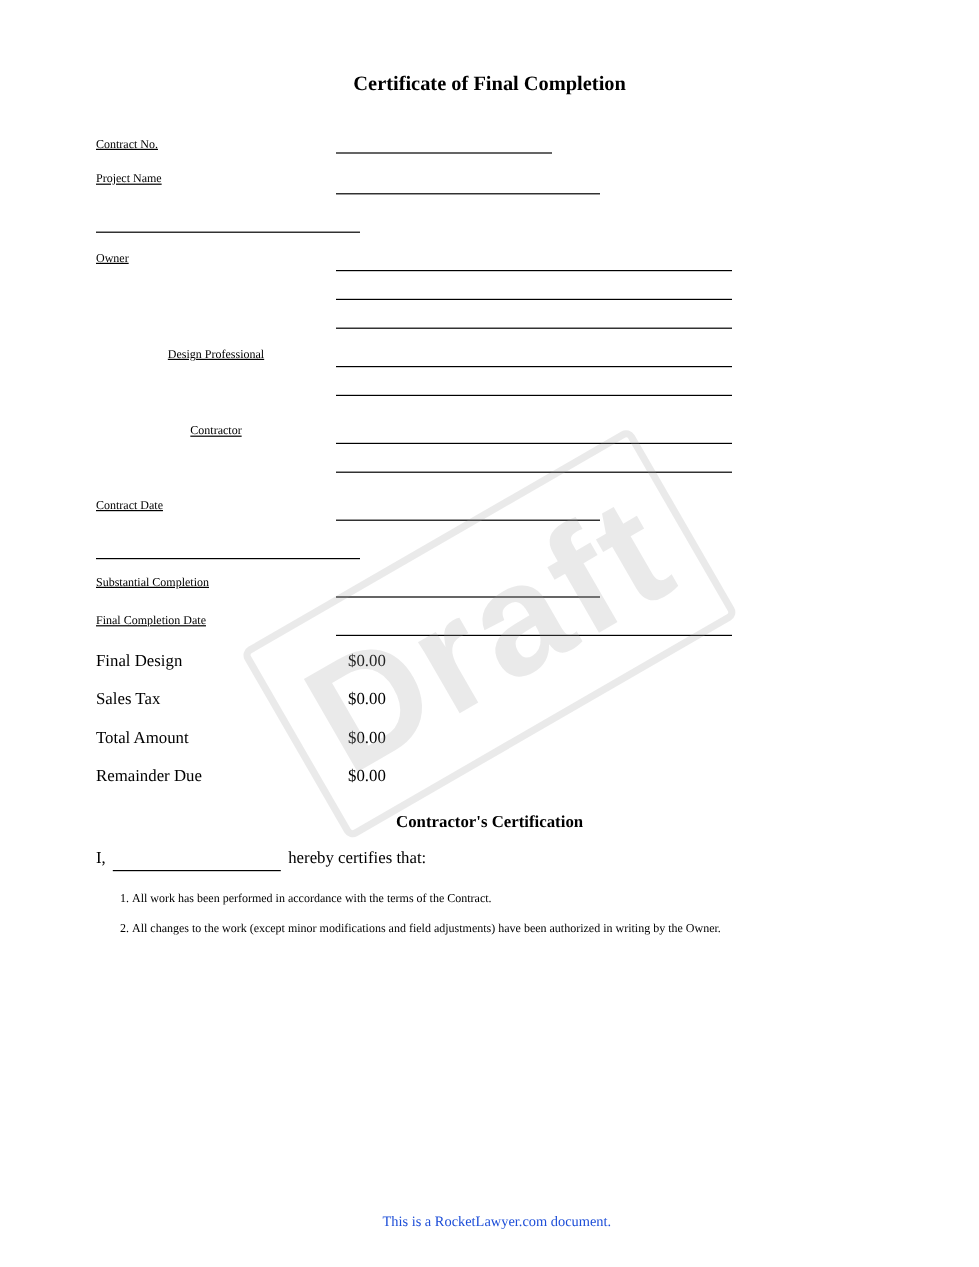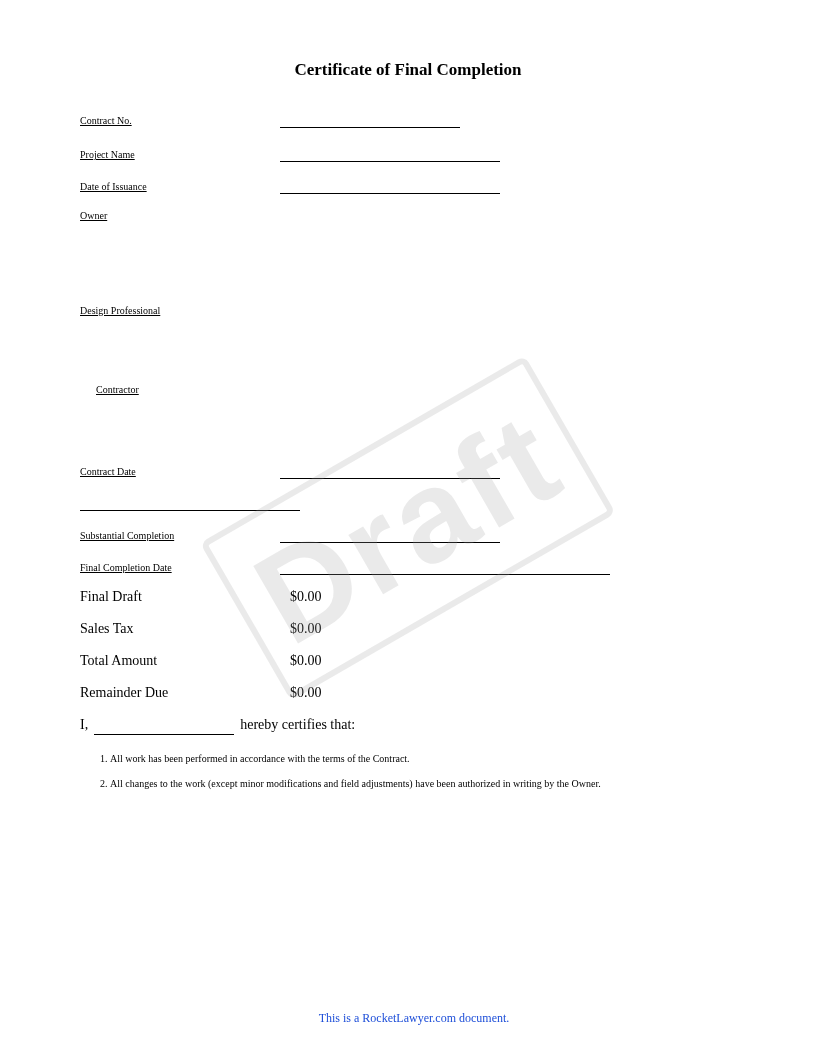--- a/index.html
+++ b/index.html
@@ -28,21 +28,20 @@
 
     .title {
       text-align: center;
       font-weight: bold;
       font-size: 17px;
       margin-bottom: 30px;
     }
 
     .field-row {
       display: flex;
-      align-items: flex-end;
       margin-bottom: 14px;
     }
 
     .field-label {
       min-width: 200px;
       font-size: 10px;
       padding-bottom: 2px;
       text-decoration: underline;
     }
 
@@ -76,33 +75,33 @@
     .sub-line {
       border-bottom: 1px solid #000;
       height: 18px;
       width: 100%;
     }
 
     .address-block {
       display: flex;
       align-items: flex-start;
       margin-bottom: 14px;
-      flex-direction: column;
     }
 
     .address-lines {
       display: flex;
       flex-direction: column;
       gap: 6px;
       flex: 1;
       max-width: 330px;
     }
 
     .section-gap {
       margin-bottom: 22px;
+      text-align: center;
     }
 
     .amount-row {
       display: flex;
       align-items: flex-end;
       margin-bottom: 14px;
     }
 
     .amount-label {
       min-width: 200px;
@@ -196,21 +195,20 @@
     <span class="field-label">Contract No.</span>
     <div class="field-line-short"></div>
   </div>
 
   <div class="field-row">
     <span class="field-label">Project Name</span>
     <div class="field-line"></div>
   </div>
 
   <div class="field-row">
-    <span class="field-label">Date of Issuance</span>
     <div class="field-line"></div>
   </div>
 
   <div class="address-block">
     <span class="field-label" style="padding-top: 2px;">Owner</span>
     <div class="address-lines">
       <div class="sub-line"></div>
       <div class="sub-line"></div>
       <div class="sub-line"></div>
     </div>
@@ -218,21 +216,21 @@
 
   <div class="address-block section-gap">
     <span class="field-label" style="padding-top: 2px;">Design Professional</span>
     <div class="address-lines">
       <div class="sub-line"></div>
       <div class="sub-line"></div>
     </div>
   </div>
 
   <div class="address-block section-gap">
-    <span class="field-label" style="padding-top: 2px; margin-left: 16px;">Contractor</span>
+    <span class="field-label" style="padding-top: 2px;">Contractor</span>
     <div class="address-lines">
       <div class="sub-line"></div>
       <div class="sub-line"></div>
     </div>
   </div>
 
   <div class="field-row">
     <span class="field-label">Contract Date</span>
     <div class="field-line"></div>
   </div>
@@ -245,39 +243,40 @@
     <span class="field-label">Substantial Completion</span>
     <div class="field-line"></div>
   </div>
 
   <div class="field-row">
     <span class="field-label">Final Completion Date</span>
     <div class="field-line-long"></div>
   </div>
 
   <div class="amount-row">
-    <span class="amount-label">Final Draft</span>
+    <span class="amount-label">Final Design</span>
     <span class="amount-value">$0.00</span>
   </div>
 
   <div class="amount-row">
     <span class="amount-label">Sales Tax</span>
     <span class="amount-value">$0.00</span>
   </div>
 
   <div class="amount-row">
     <span class="amount-label">Total Amount</span>
     <span class="amount-value">$0.00</span>
   </div>
 
   <div class="amount-row">
     <span class="amount-label">Remainder Due</span>
     <span class="amount-value">$0.00</span>
   </div>
 
+  <div class="certification-title">Contractor's Certification</div>
 
   <div class="certifies-row">
     <span class="certifies-text">I,</span>
     <span class="certifies-line"></span>
     <span class="certifies-text">hereby certifies that:</span>
   </div>
 
   <ol class="numbered-list">
     <li>All work has been performed in accordance with the terms of the Contract.</li>
     <li>All changes to the work (except minor modifications and field adjustments) have been authorized in writing by the Owner.</li>

